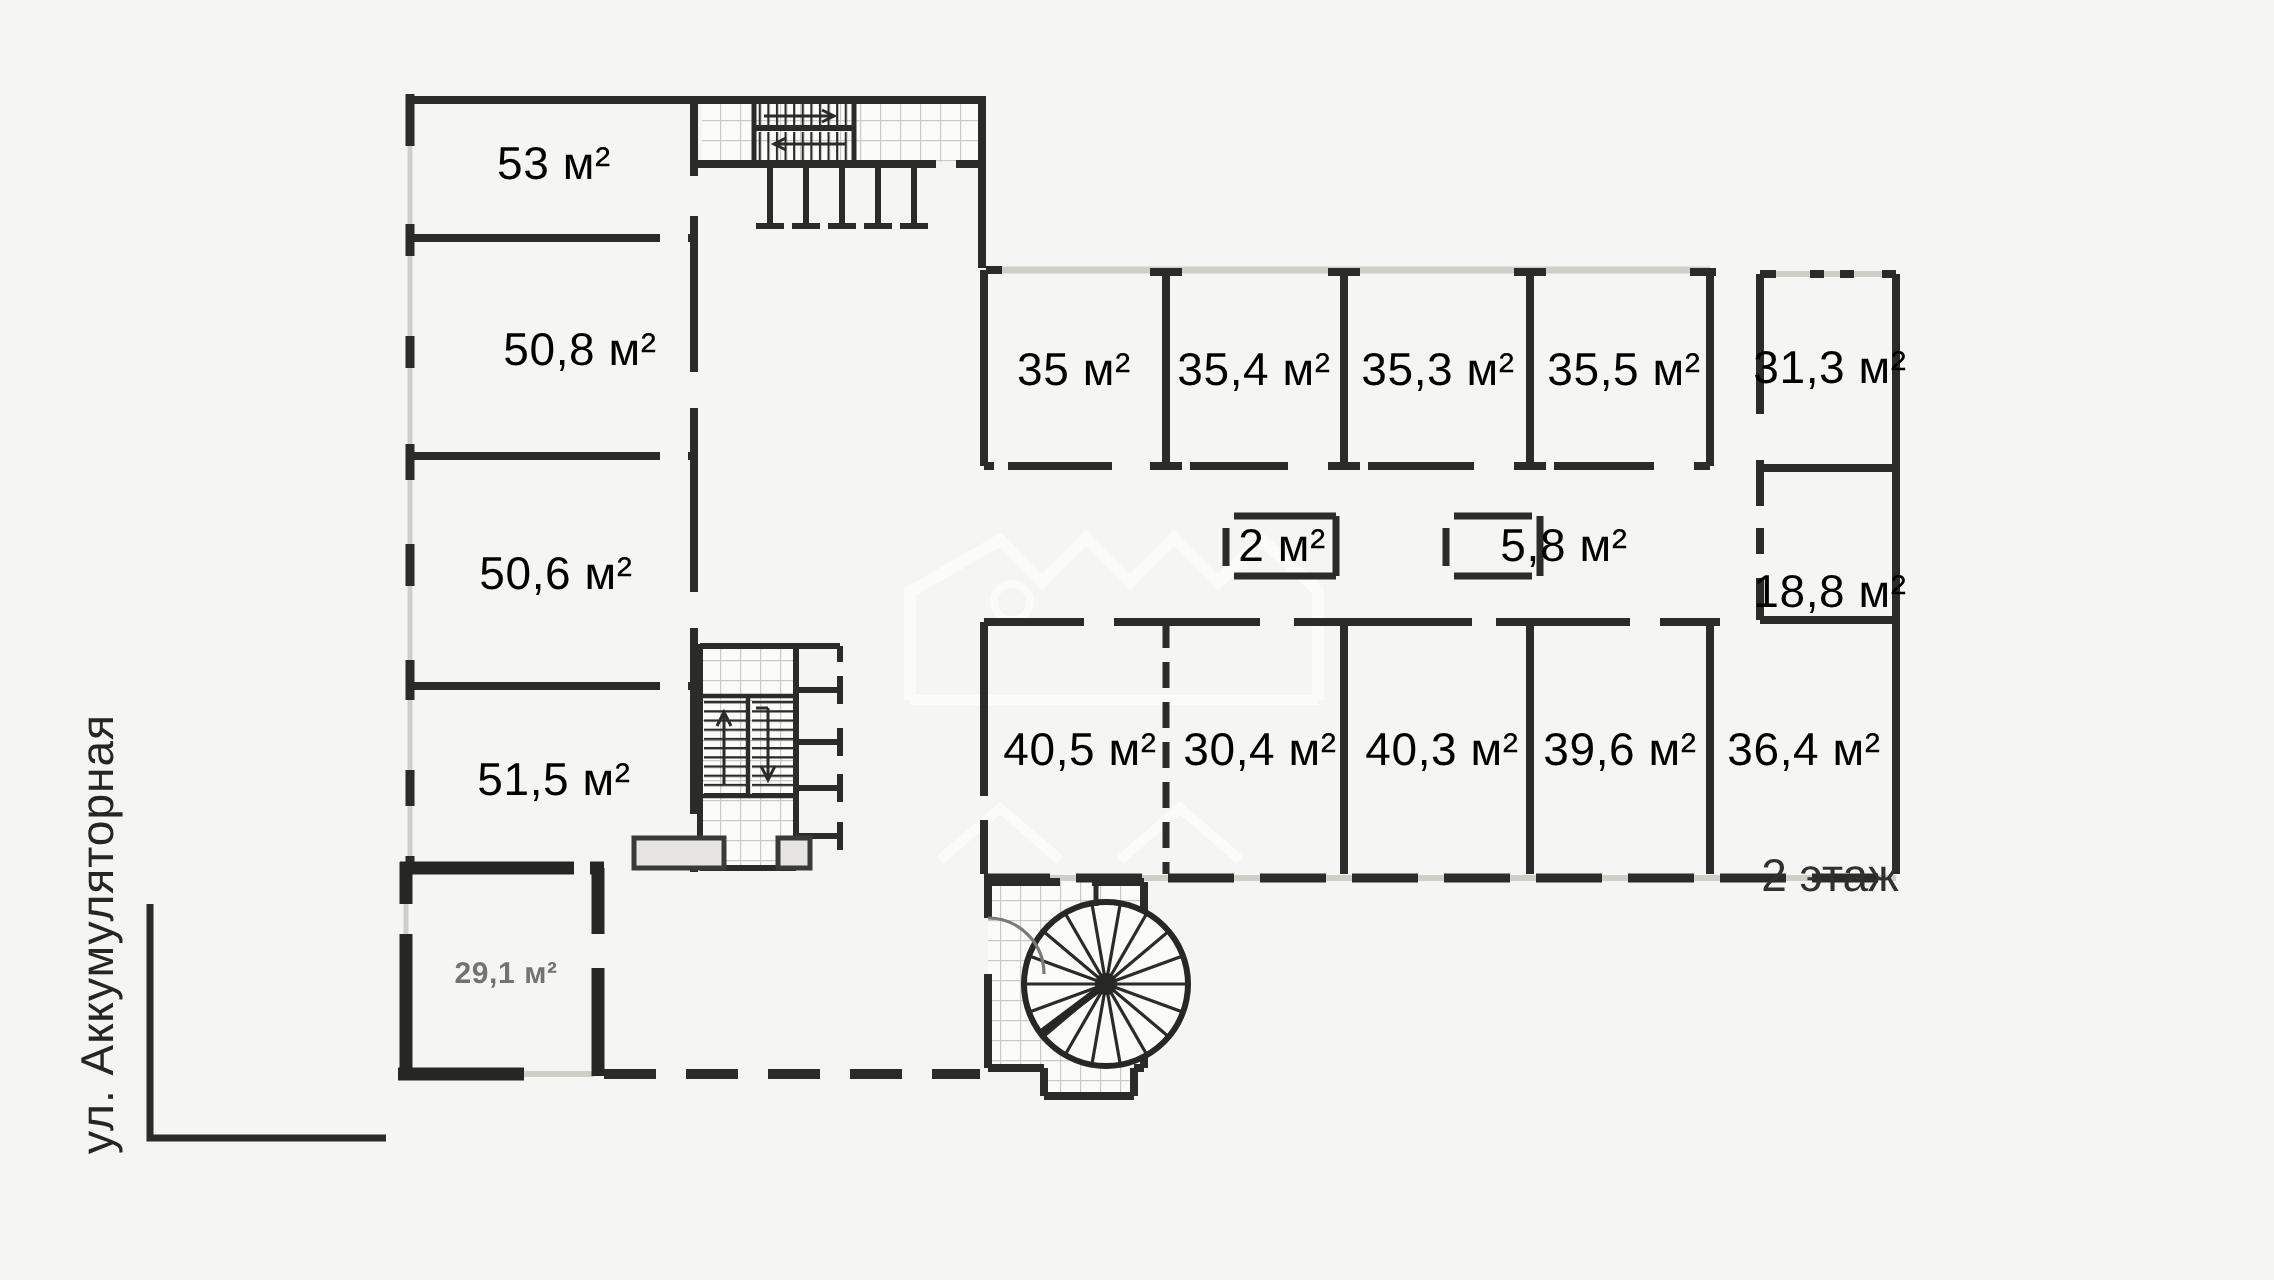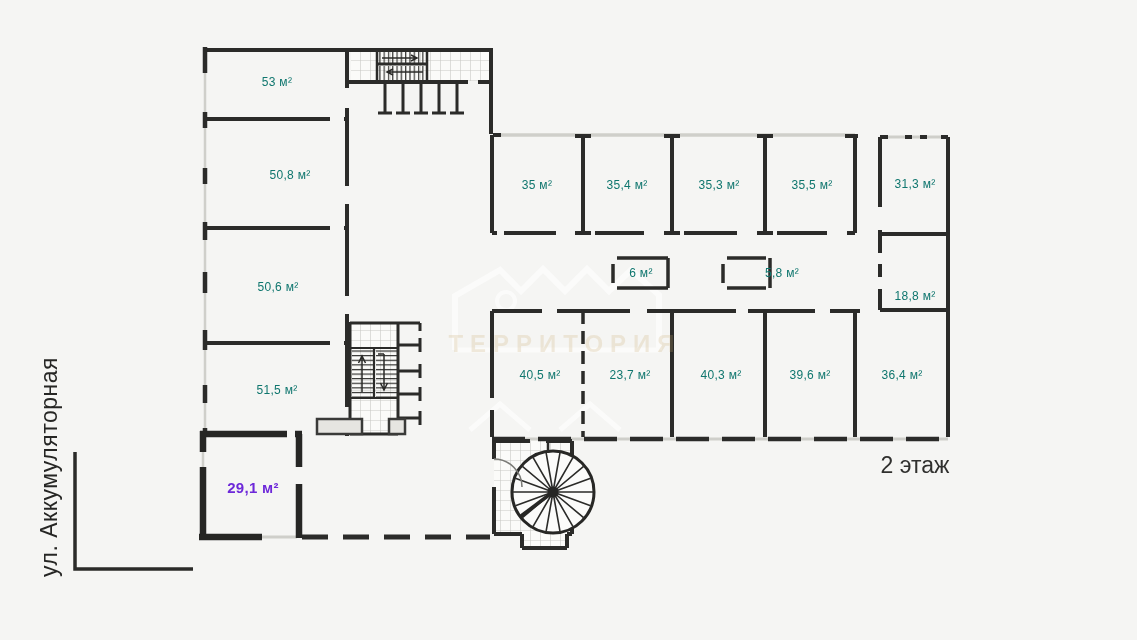--- a/index.html
+++ b/index.html
@@ -1,21 +1,21 @@
 <!DOCTYPE html>
 <html><head>
 <meta charset="utf-8">
 <style>
   html,body{margin:0;padding:0;}
   body{font-family:"Liberation Sans", sans-serif; background:#ffffff;}
   #stage{position:relative;width:1137px;height:640px;background:#f5f5f3;overflow:hidden;}
   #plan-svg{position:absolute;left:0;top:0;}
-  .lbl{position:absolute;transform:translate(-50%,-50%);color:#0f766e;font-size:12px;
+  .lbl{position:absolute;transform:translate(-50%,-50%);color:#000000;font-size:23px;
        letter-spacing:.3px;white-space:nowrap;user-select:none;}
-  .lbl.bold{font-weight:bold;font-size:15px;color:#6d28d9;}
+  .lbl.bold{font-weight:bold;font-size:15px;color:#737373;}
   .floor-lbl{position:absolute;transform:translate(-50%,-50%);font-size:23px;color:#30302e;white-space:nowrap;}
   .street-h{position:absolute;transform:translate(-50%,-50%);font-size:23px;color:#262624;
             letter-spacing:.5px;white-space:nowrap;}
   .street-v{position:absolute;transform:translate(-50%,-50%) rotate(-90deg);font-size:23px;color:#262624;
             letter-spacing:.5px;white-space:nowrap;}
   .wm-text{position:absolute;transform:translate(-50%,-50%);font-size:24px;font-weight:bold;
            color:#c9a96e;opacity:.22;letter-spacing:7px;white-space:nowrap;}
 </style>
 </head>
 <body>
@@ -169,38 +169,37 @@
     </g>
 
     <g stroke="#2b2b29" stroke-width="3.5" fill="none">
       <path d="M617,258 H668 M668,258 V288 M617,288 H668 M613,264 V283"></path>
       <path d="M727,258 H766 M770,258 V288 M727,288 H766 M723,264 V283"></path>
     </g>
 
     <path d="M75,452 V569 H193" stroke="#2b2b29" stroke-width="3.5" fill="none"></path>
   </svg>
 
-  <div class="wm-text" style="left:565px;top:344px;">ТЕРРИТОРИЯ</div>
 
   <div class="lbl" style="left:277px;top:82px;">53 м²</div>
   <div class="lbl" style="left:278px;top:175px;margin-left:12px;">50,8 м²</div>
   <div class="lbl" style="left:278px;top:287px;">50,6 м²</div>
   <div class="lbl" style="left:277px;top:390px;">51,5 м²</div>
   <div class="lbl bold" style="left:253px;top:487px;">29,1 м²</div>
   <div class="lbl" style="left:537px;top:185px;">35 м²</div>
   <div class="lbl" style="left:627px;top:185px;">35,4 м²</div>
   <div class="lbl" style="left:686px;top:185px;margin-left:33px;">35,3 м²</div>
   <div class="lbl" style="left:812px;top:185px;">35,5 м²</div>
   <div class="lbl" style="left:915px;top:184px;">31,3 м²</div>
-  <div class="lbl" style="left:641px;top:273px;">6 м²</div>
+  <div class="lbl" style="left:641px;top:273px;">2 м²</div>
   <div class="lbl" style="left:746px;top:273px;margin-left:36px;">5,8 м²</div>
   <div class="lbl" style="left:915px;top:263px;margin-top:33px;">18,8 м²</div>
   <div class="lbl" style="left:540px;top:375px;">40,5 м²</div>
-  <div class="lbl" style="left:630px;top:375px;">23,7 м²</div>
+  <div class="lbl" style="left:630px;top:375px;">30,4 м²</div>
   <div class="lbl" style="left:721px;top:375px;">40,3 м²</div>
   <div class="lbl" style="left:810px;top:375px;">39,6 м²</div>
   <div class="lbl" style="left:902px;top:375px;">36,4 м²</div>
 
-  <div class="floor-lbl" style="left:915px;top:465px;">2 этаж</div>
+  <div class="floor-lbl" style="left:915px;top:438px;">2 этаж</div>
 
   <div class="street-v" style="left:49px;top:467px;">ул. Аккумуляторная</div>
 
 </div>
 
 </body></html>

